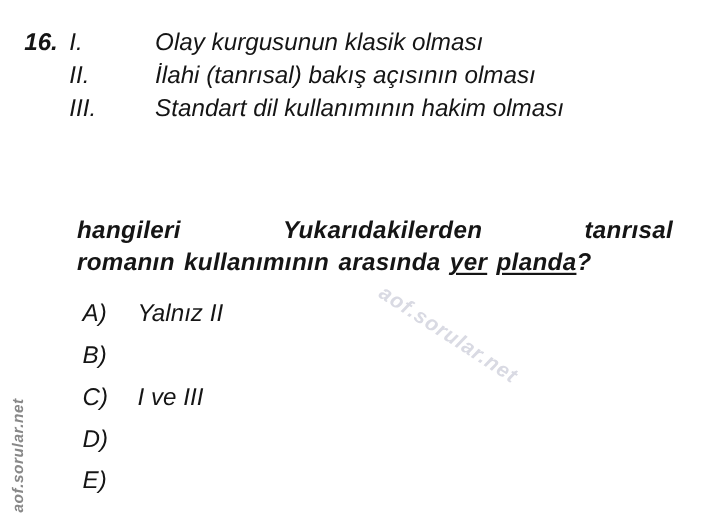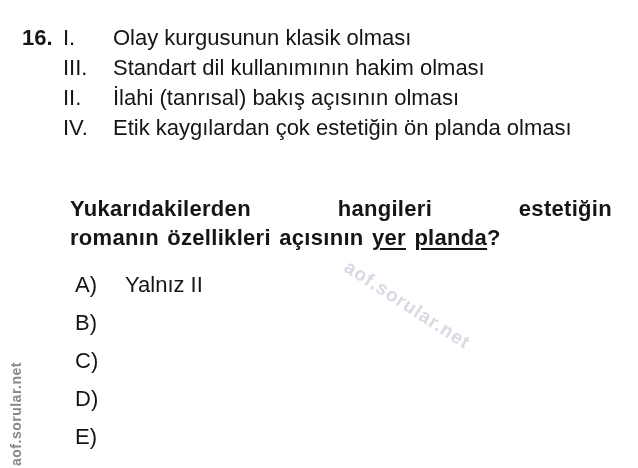--- a/index.html
+++ b/index.html
@@ -7,20 +7,21 @@
     width: 638px; height: 468px;
     background: #ffffff;
     font-family: "Liberation Sans", sans-serif;
     color: #151515;
     overflow: hidden;
   }
   .page {
     position: relative;
     width: 517px; height: 468px;
     background: #ffffff;
+    font-style: italic;
   }
 
   
   .qnum {
     position: absolute;
     left: 22px; top: 23px;
     font-size: 22px; font-weight: bold;
     line-height: 30px;
   }
 
@@ -35,20 +36,21 @@
     font-size: 22px;
     line-height: 30px;
   }
   .stmt .numeral {
     flex: 0 0 50px;
     width: 50px;
   }
   .stmt .stmt-text {
     flex: 0 1 auto;
     max-width: 460px;
+    margin-left: 28px;
   }
 
   
   .prompt {
     position: absolute;
     left: 70px; top: 194px;
     width: 542px;
     font-size: 22px;
     font-weight: bold;
     line-height: 29px;
@@ -113,52 +115,49 @@
 <div class="page">
 
   <div class="qnum">16.</div>
 
   <div class="statements">
     <div class="stmt">
       <span class="numeral">I.</span>
       <span class="stmt-text">Olay kurgusunun klasik olması</span>
     </div>
     <div class="stmt">
-      <span class="numeral">III.</span>
-      <span class="stmt-text">Standart dil kullanımının hakim olması</span>
-    </div>
-    <div class="stmt">
       <span class="numeral">II.</span>
       <span class="stmt-text">İlahi (tanrısal) bakış açısının olması</span>
     </div>
     <div class="stmt">
-      <span class="numeral">IV.</span>
-      <span class="stmt-text">Etik kaygılardan çok estetiğin ön planda olması</span>
+      <span class="numeral">III.</span>
+      <span class="stmt-text">Standart dil kullanımının hakim olması</span>
     </div>
   </div>
 
   <div class="prompt">
     <div class="prompt-line1">
+      <span>hangileri</span>
       <span>Yukarıdakilerden</span>
-      <span>hangileri</span>
-      <span>estetiğin</span>
+      <span>tanrısal</span>
     </div>
-    <div class="prompt-line2"><span>romanın özellikleri açısının </span><span class="uword">yer</span><span> </span><span class="uword">planda</span><span>?</span></div>
+    <div class="prompt-line2"><span>romanın kullanımının arasında </span><span class="uword">yer</span><span> </span><span class="uword">planda</span><span>?</span></div>
   </div>
 
   <div class="options">
     <div class="option">
       <span class="letter">A)</span>
       <span class="opt-text">Yalnız II</span>
     </div>
     <div class="option">
       <span class="letter">B)</span>
     </div>
     <div class="option">
       <span class="letter">C)</span>
+      <span class="opt-text">I ve III</span>
     </div>
     <div class="option">
       <span class="letter">D)</span>
     </div>
     <div class="option">
       <span class="letter">E)</span>
     </div>
   </div>
 
   <div class="wm-diagonal">aof.sorular.net</div>

